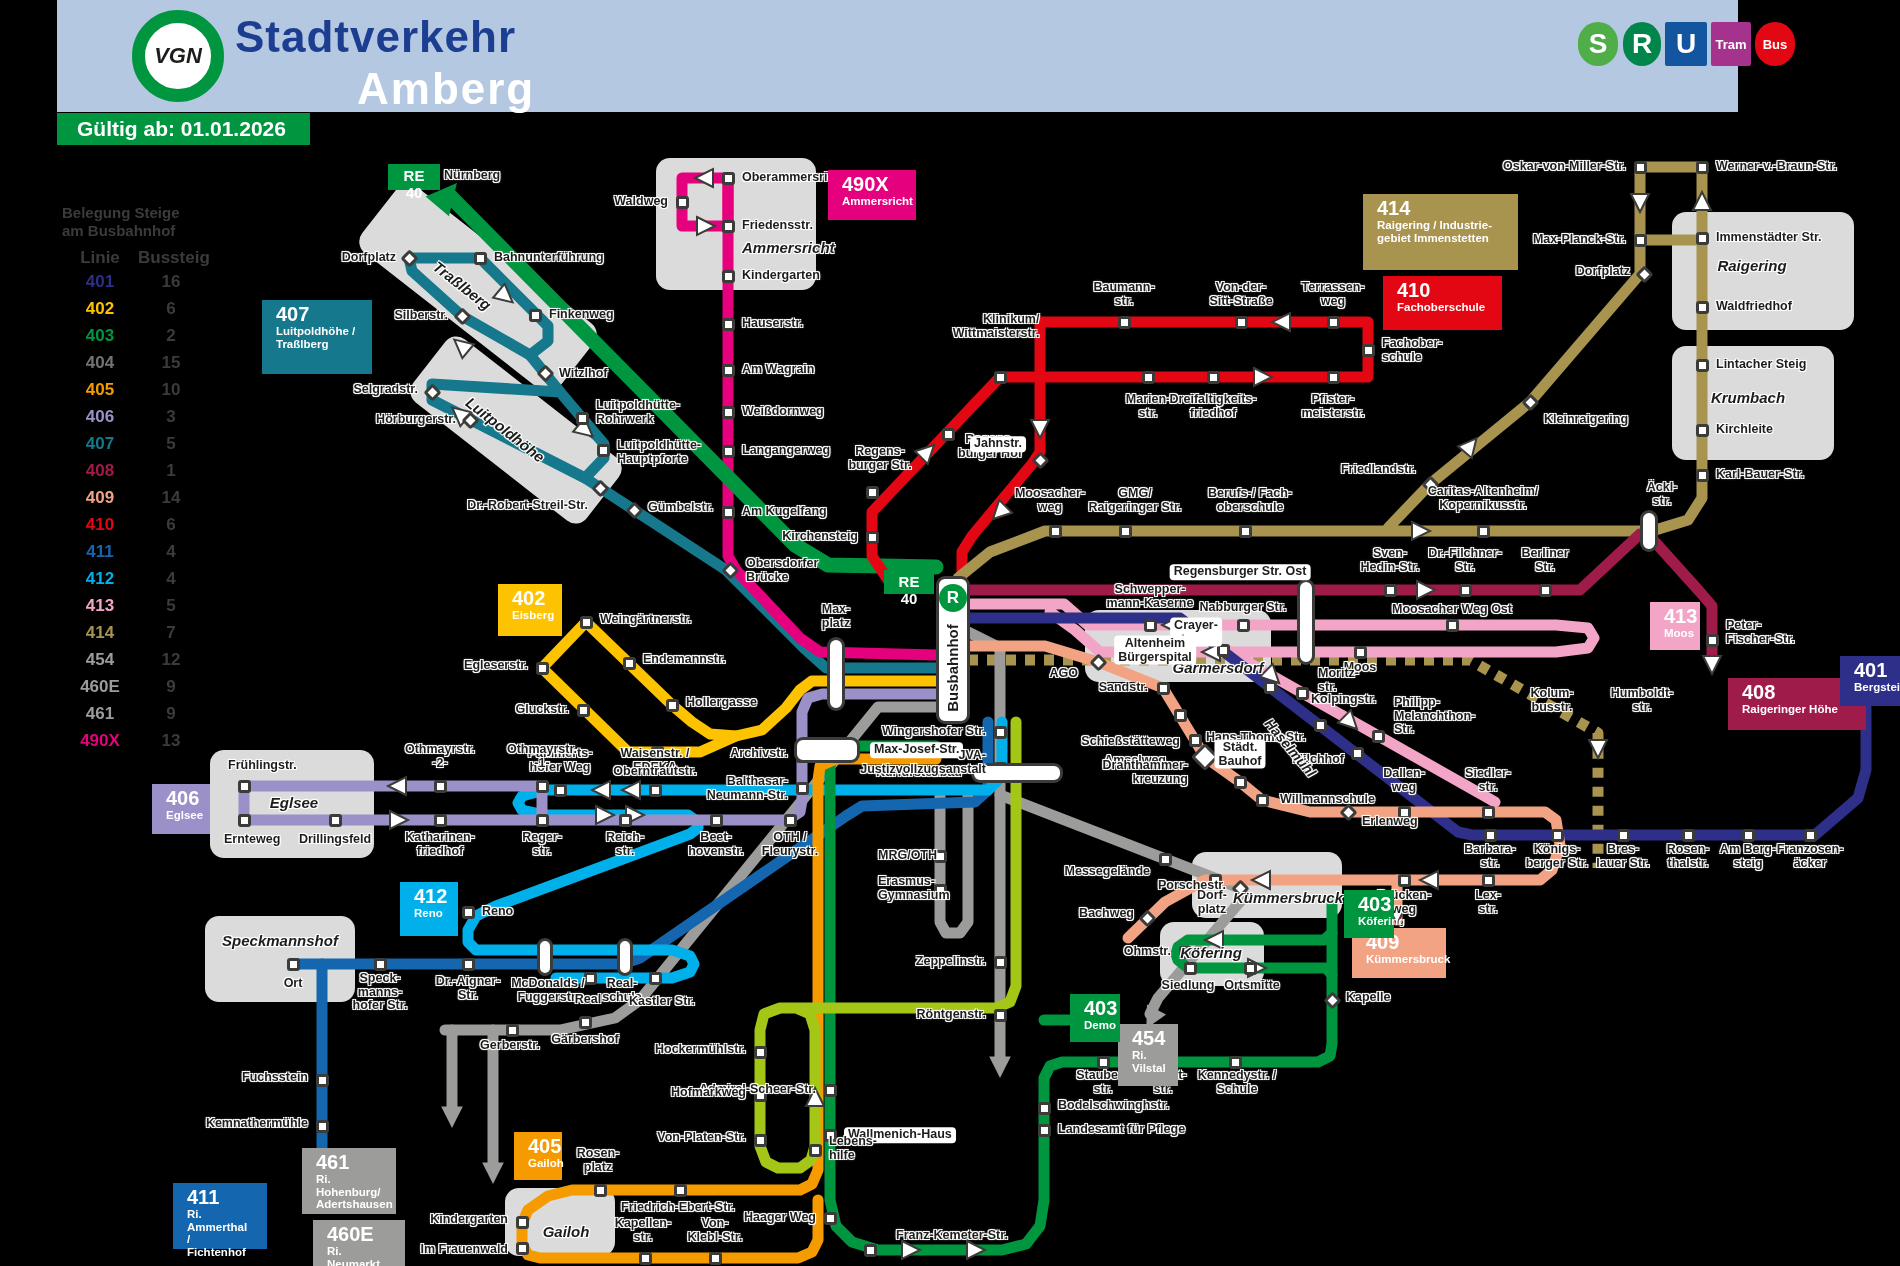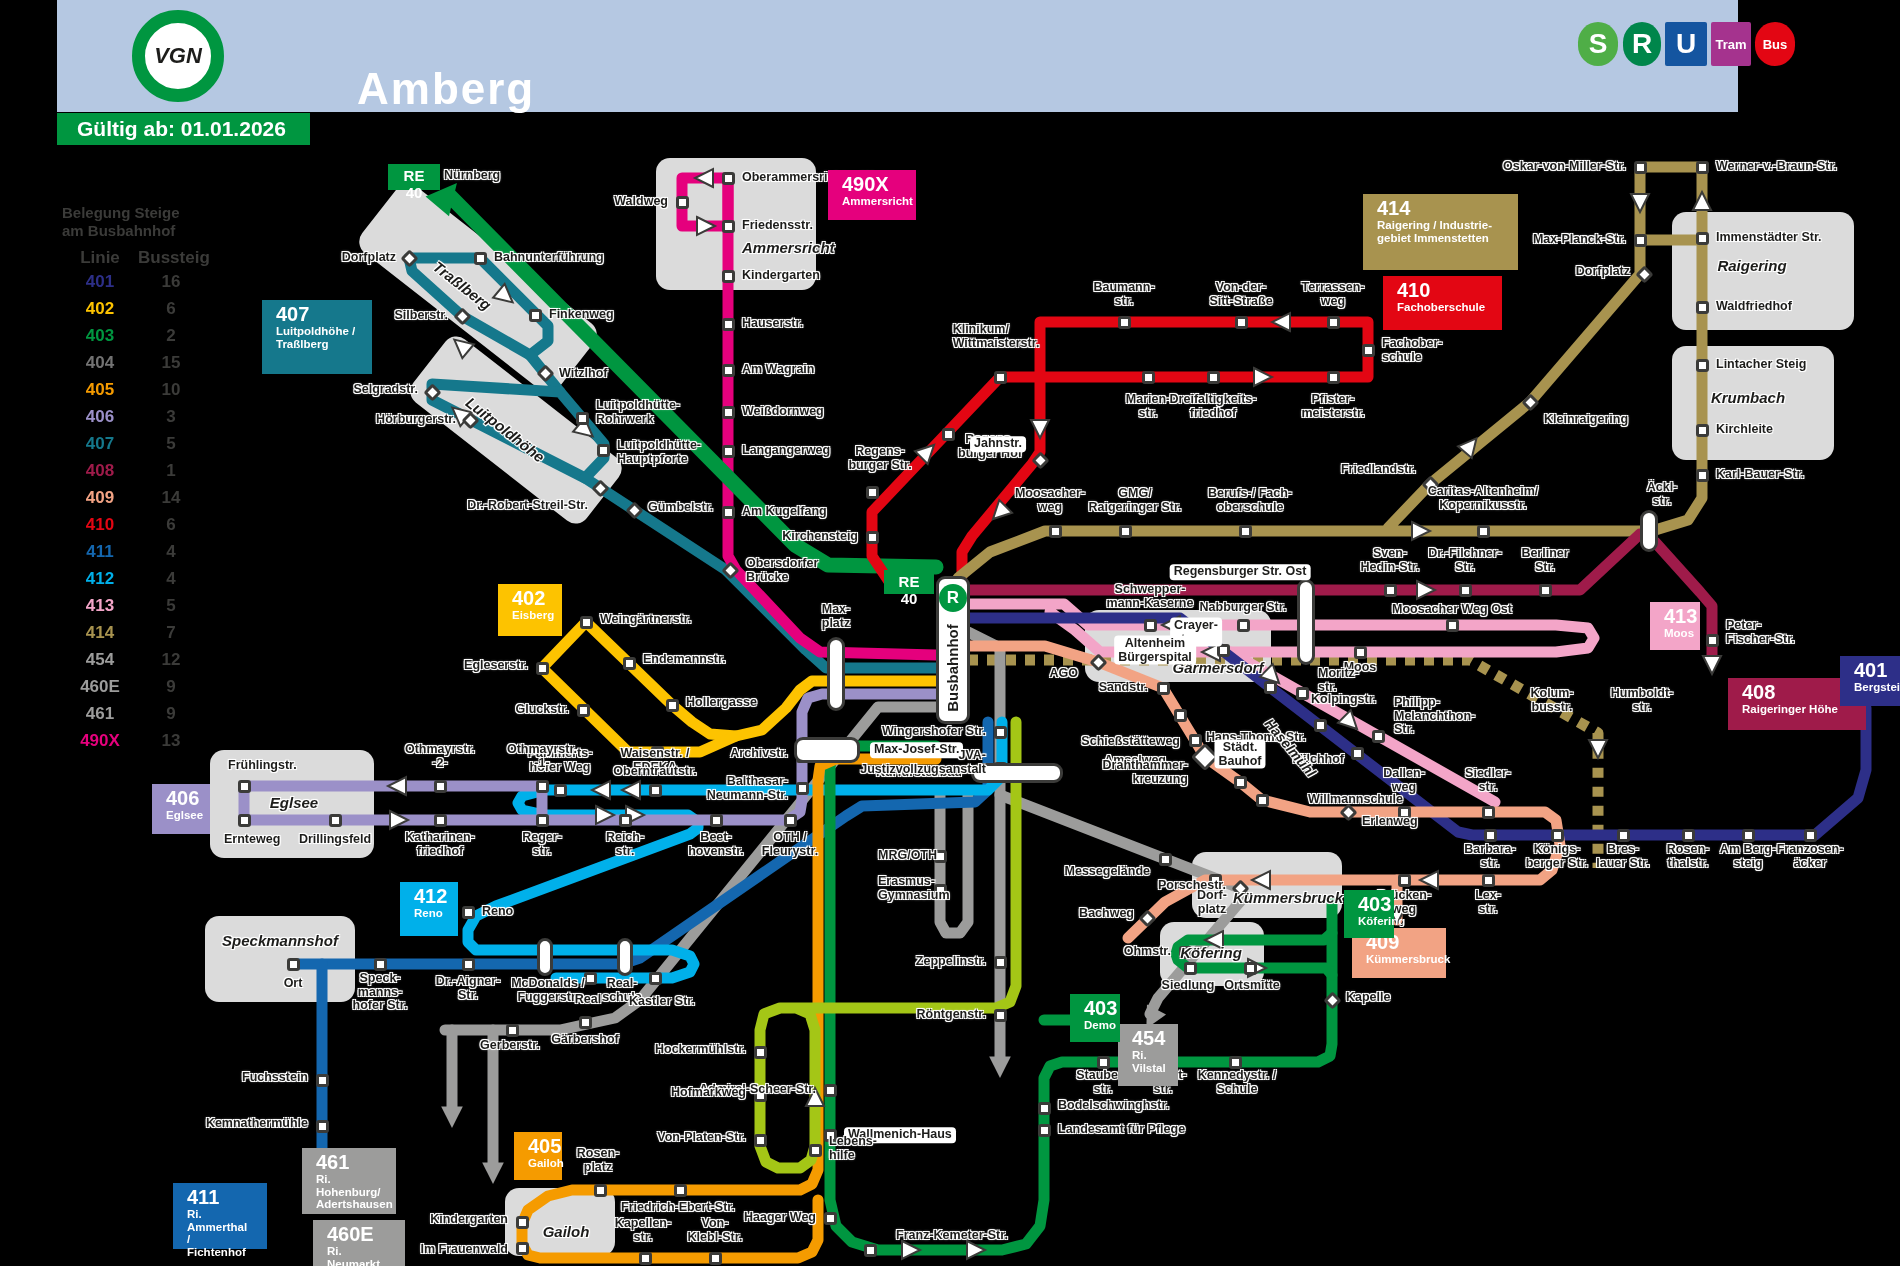--- a/index.html
+++ b/index.html
@@ -36,20 +36,21 @@
          color:#fff;font-weight:bold;font-size:17px;display:flex;align-items:center;justify-content:center;z-index:6;}
 </style>
 </head>
 <body>
 
 <div id="stage">
   <div id="hdr">
     <div id="logo">
         <span>VGN</span>
       </div>
+    <div id="t1">Stadtverkehr</div>
     <div id="t2">Amberg</div>
     <div id="icons">
         <div class="mico" style="left: 1521px; width: 40px; height: 44px; background: rgb(79, 174, 71); border-radius: 50% / 46%; font-size: 28px;">S</div>
         <div class="mico" style="left: 1566px; width: 38px; height: 44px; background: rgb(0, 134, 75); border-radius: 50% / 46%; font-size: 28px;">R</div>
         <div class="mico" style="left: 1608px; width: 42px; height: 44px; background: rgb(20, 85, 160); border-radius: 2px; font-size: 28px;">U</div>
         <div class="mico" style="left: 1654px; width: 40px; height: 44px; background: rgb(165, 51, 142); border-radius: 2px; font-size: 13px;">Tram</div>
         <div class="mico" style="left: 1698px; width: 40px; height: 44px; background: rgb(227, 6, 19); border-radius: 50% / 46%; font-size: 13px;">Bus</div>
       </div>
   </div>
   <div id="vband">Gültig ab: 01.01.2026</div>
@@ -408,21 +409,21 @@
       <div class="lbl" style="left: 742px; top: 451px; transform: translate(0px, -50%);">Langangerweg</div>
       <div class="lbl" style="left: 742px; top: 512px; transform: translate(0px, -50%);">Am Kugelfang</div>
       <div class="lbl" style="left: 858px; top: 537px; text-align: right; transform: translate(-100%, -50%);">Kirchensteig</div>
       <div class="lbl" style="left: 746px; top: 570px; transform: translate(0px, -50%);">Obersdorfer<br>Brücke</div>
       <div class="lbl" style="left: 836px; top: 616px; text-align: center; transform: translate(-50%, -50%);">Max-<br>platz</div>
       <div class="lbl" style="font-size: 15px; line-height: 16px; left: 953px; top: 668px; text-align: center; transform: translate(-50%, -50%) rotate(-90deg);">Busbahnhof</div>
       <div class="lbl bx" style="left: 870px; top: 750px; transform: translate(0px, -50%);">Max-Josef-Str.</div>
       <div class="lbl" style="left: 962px; top: 773px; text-align: right; transform: translate(-100%, -50%);">Kurfürstenbad</div>
       <div class="lbl" style="left: 880px; top: 458px; text-align: center; transform: translate(-50%, -50%);">Regens-<br>burger Str.</div>
       <div class="lbl" style="left: 990px; top: 446px; text-align: center; transform: translate(-50%, -50%);">Regens-<br>burger Hof</div>
-      <div class="lbl" style="left: 996px; top: 336px; text-align: left; transform: translate(-50%, -50%);">Klinikum/<br>Wittmaisterstr.</div>
+      <div class="lbl" style="left: 996px; top: 326px; text-align: right; transform: translate(-50%, -50%);">Klinikum/<br>Wittmaisterstr.</div>
       <div class="lbl bx" style="left: 1026px; top: 444px; text-align: right; transform: translate(-100%, -50%);">Jahnstr.</div>
       <div class="lbl" style="left: 1124px; top: 294px; text-align: center; transform: translate(-50%, -50%);">Baumann-<br>str.</div>
       <div class="lbl" style="left: 1241px; top: 294px; text-align: center; transform: translate(-50%, -50%);">Von-der-<br>Sitt-Straße</div>
       <div class="lbl" style="left: 1333px; top: 294px; text-align: center; transform: translate(-50%, -50%);">Terrassen-<br>weg</div>
       <div class="lbl" style="left: 1382px; top: 350px; transform: translate(0px, -50%);">Fachober-<br>schule</div>
       <div class="lbl" style="left: 1148px; top: 406px; text-align: center; transform: translate(-50%, -50%);">Marien-<br>str.</div>
       <div class="lbl" style="left: 1213px; top: 406px; text-align: center; transform: translate(-50%, -50%);">Dreifaltigkeits-<br>friedhof</div>
       <div class="lbl" style="left: 1333px; top: 406px; text-align: center; transform: translate(-50%, -50%);">Pfister-<br>meisterstr.</div>
       <div class="lbl" style="left: 1050px; top: 500px; text-align: center; transform: translate(-50%, -50%);">Moosacher-<br>weg</div>
       <div class="lbl" style="left: 1135px; top: 500px; text-align: center; transform: translate(-50%, -50%);">GMG/<br>Raigeringer Str.</div>
@@ -471,21 +472,21 @@
       <div class="lbl" style="left: 1488px; top: 902px; text-align: center; transform: translate(-50%, -50%);">Lex-<br>str.</div>
       <div class="lbl" style="left: 1404px; top: 780px; text-align: center; transform: translate(-50%, -50%);">Dallen-<br>weg</div>
       <div class="lbl" style="left: 1488px; top: 780px; text-align: center; transform: translate(-50%, -50%);">Siedler-<br>str.</div>
       <div class="lbl" style="left: 1078px; top: 674px; text-align: right; transform: translate(-100%, -50%);">AGO</div>
       <div class="lbl bx" style="left: 1155px; top: 650px; text-align: center; transform: translate(-50%, -50%);">Altenheim<br>Bürgerspital</div>
       <div class="lbl" style="left: 1148px; top: 688px; text-align: right; transform: translate(-100%, -50%);">Sandstr.</div>
       <div class="lbl" style="left: 1166px; top: 716px; text-align: center; transform: translate(-100%, -50%); margin-top: 45px;">Amselweg</div>
       <div class="lbl" style="left: 1180px; top: 742px; text-align: right; transform: translate(-100%, -50%);">Schießstätteweg</div>
       <div class="lbl" style="left: 1188px; top: 772px; text-align: right; transform: translate(-100%, -50%);">Drahthammer-<br>kreuzung</div>
       <div class="lbl bx" style="left: 1240px; top: 754px; text-align: center; transform: translate(-50%, -50%);">Städt.<br>Bauhof</div>
-      <div class="lbl" style="left: 1308px; top: 800px; transform: translate(0px, -50%);">Willmannschule</div>
+      <div class="lbl" style="left: 1280px; top: 800px; transform: translate(0px, -50%);">Willmannschule</div>
       <div class="lbl" style="left: 1362px; top: 822px; transform: translate(0px, -50%);">Erlenweg</div>
       <div class="lbl" style="left: 1212px; top: 902px; text-align: center; transform: translate(-50%, -50%);">Dorf-<br>platz</div>
       <div class="lbl" style="font-size: 15px; line-height: 16px; font-style: italic; left: 1288px; top: 898px; text-align: center; transform: translate(-50%, -50%);">Kümmersbruck</div>
       <div class="lbl" style="left: 1134px; top: 914px; text-align: right; transform: translate(-100%, -50%);">Bachweg</div>
       <div class="lbl" style="left: 986px; top: 732px; text-align: right; transform: translate(-100%, -50%);">Wingershofer Str.</div>
       <div class="lbl" style="left: 986px; top: 762px; text-align: right; transform: translate(-100%, -50%);">JVA-<br>Justizvollzugsanstalt</div>
       <div class="lbl" style="left: 1150px; top: 872px; text-align: right; transform: translate(-100%, -50%);">Messegelände</div>
       <div class="lbl" style="left: 1226px; top: 886px; text-align: right; transform: translate(-100%, -50%);">Porschestr.</div>
       <div class="lbl" style="left: 1171px; top: 952px; text-align: right; transform: translate(-100%, -50%);">Ohmstr.</div>
       <div class="lbl" style="left: 986px; top: 962px; text-align: right; transform: translate(-100%, -50%);">Zeppelinstr.</div>

